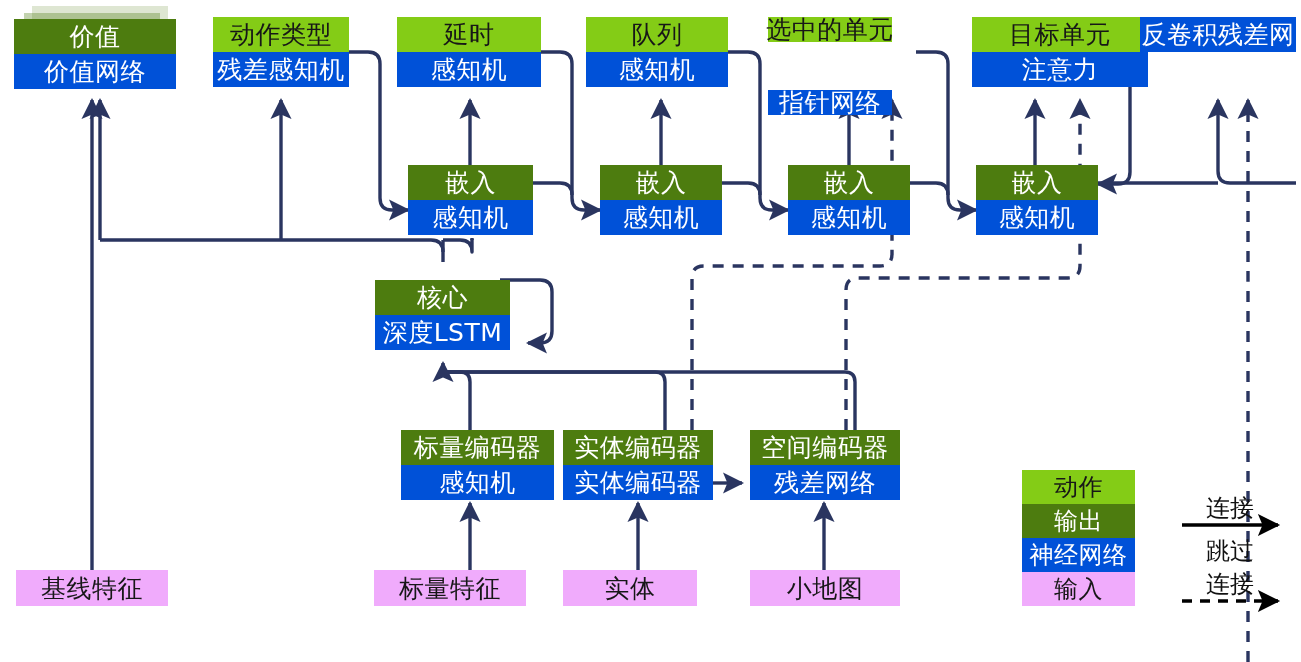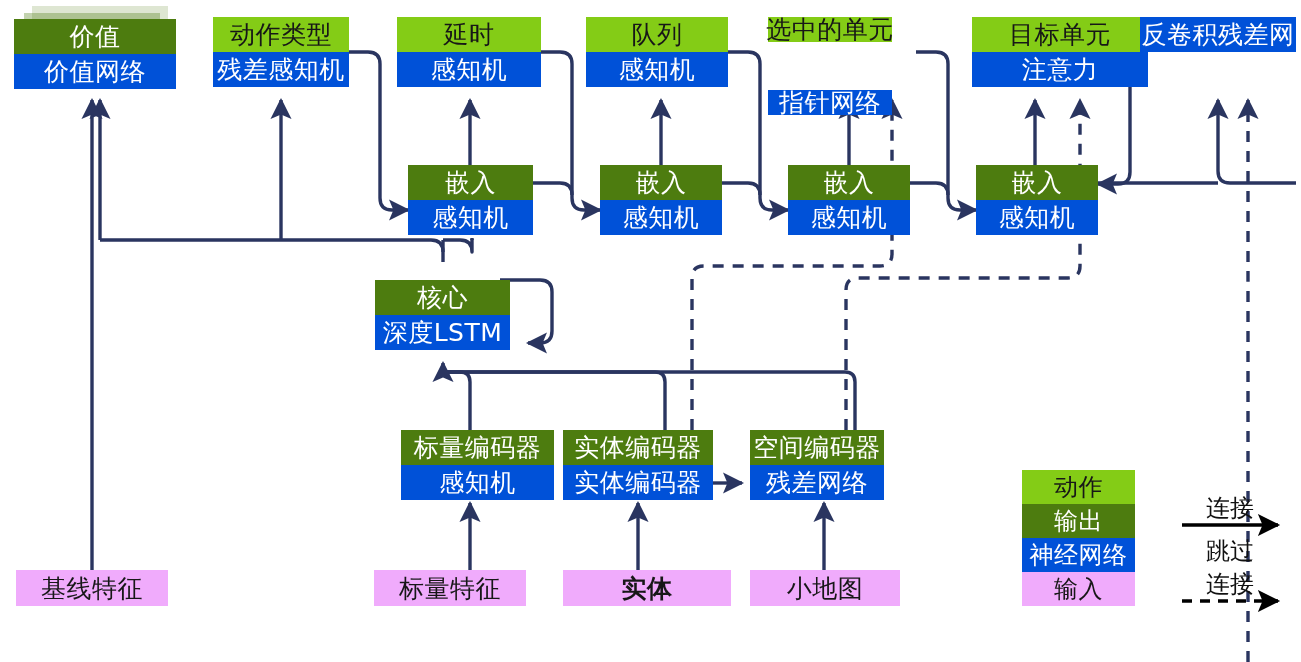--- a/index.html
+++ b/index.html
@@ -234,34 +234,34 @@
   <div class="node h2" style="left:374px;top:430px;width:153px;margin-left:27px;">
     <div class="band output">标量编码器</div>
     <div class="band net">感知机</div>
   </div>
 
   <div class="node h2" style="left:563px;top:430px;width:150px;">
     <div class="band output">实体编码器</div>
     <div class="band net">实体编码器</div>
   </div>
 
-  <div class="node h2" style="left:750px;top:430px;width:134px;">
+  <div class="node h2" style="left:750px;top:430px;width:150px;">
     <div class="band output">空间编码器</div>
     <div class="band net">残差网络</div>
   </div>
 
   <div class="node one" style="left:16px;top:570px;width:152px;">
     <div class="band input">基线特征</div>
   </div>
 
   <div class="node one" style="left:374px;top:570px;width:152px;">
     <div class="band input">标量特征</div>
   </div>
 
-  <div class="node one" style="left:563px;top:570px;width:168px;font-weight:bold;">
+  <div class="node one" style="left:563px;top:570px;width:134px;">
     <div class="band input">实体</div>
   </div>
 
   <div class="node one" style="left:750px;top:570px;width:150px;justify-content:flex-end;">
     <div class="band input">小地图</div>
   </div>
 
   <div id="legend-swatch" style="left:1022px;top:470px;width:113px;">
     <div class="band action">动作</div>
     <div class="band output">输出</div>

